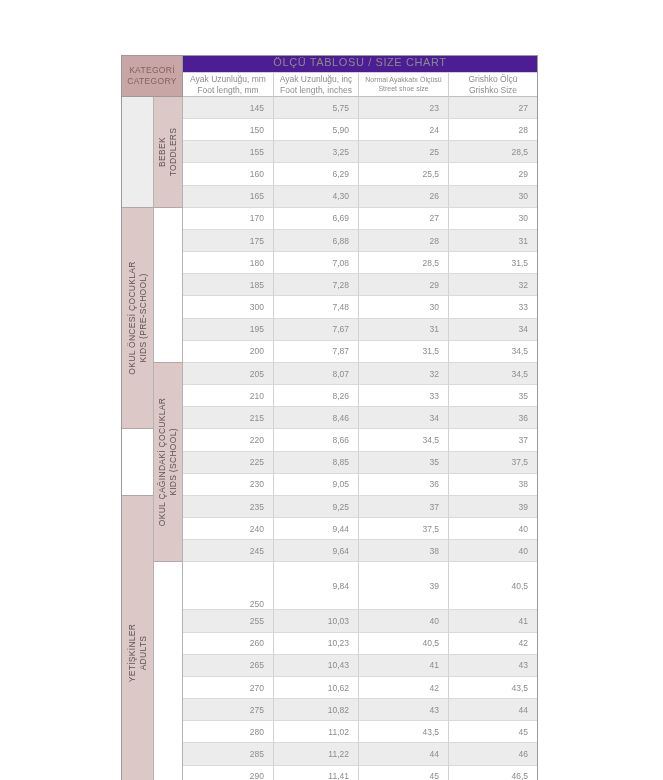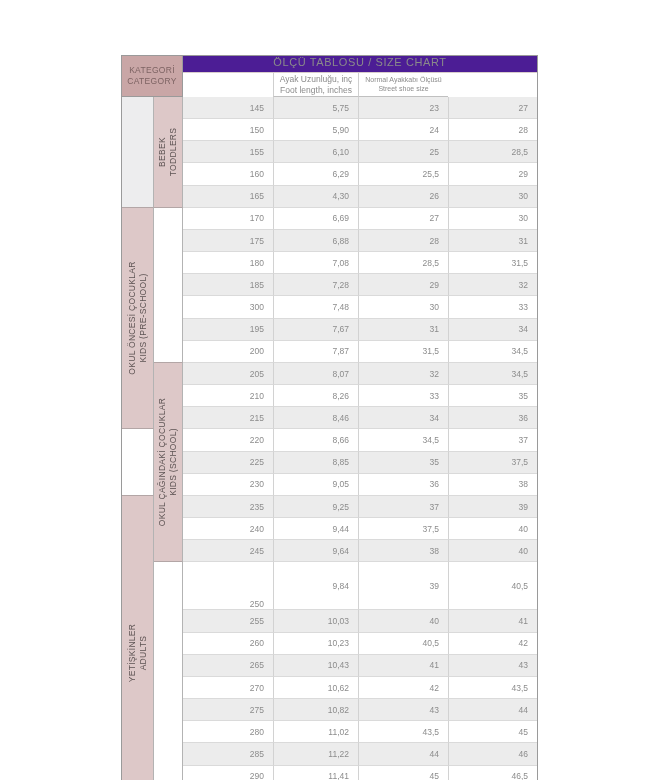--- a/index.html
+++ b/index.html
@@ -122,27 +122,35 @@
 
     <div class="cell kategori-cell">
       <span>KATEGORİ</span>
       <span>CATEGORY</span>
     </div>
 
     <div class="cell title-cell">
       <span>ÖLÇÜ TABLOSU / SIZE CHART</span>
     </div>
 
+    <div class="cell col-header first" style="grid-column:3/4;">
+      <span>Ayak Uzunluğu, mm</span>
+      <span>Foot length, mm</span>
+    </div>
     <div class="cell col-header" style="grid-column:4/5;">
       <span>Ayak Uzunluğu, inç</span>
       <span>Foot length, inches</span>
     </div>
     <div class="cell col-header small" style="grid-column:5/6;">
       <span>Normal Ayakkabı Ölçüsü</span>
       <span>Street shoe size</span>
+    </div>
+    <div class="cell col-header" style="grid-column:6/7;">
+      <span>Grishko Ölçü</span>
+      <span>Grishko Size</span>
     </div>
 
   <div class="cell group-cell col1 gray" style="grid-area: 3 / 1 / 8 / 2;"></div>
       <div class="cell group-cell col1 pink" style="grid-area: 8 / 1 / 18 / 2;">
         <div class="vlabel">
           <div>OKUL ÖNCESİ ÇOCUKLAR</div>
           <div>KIDS (PRE-SCHOOL)</div>
         </div>
       </div>
       <div class="cell group-cell col1 white" style="grid-area: 18 / 1 / 21 / 2;"></div>
@@ -168,21 +176,21 @@
       <div class="cell group-cell col2 white last" style="grid-area: 24 / 2 / 34 / 3;"></div>
       <div class="cell data-cell striped first-col" style="grid-area: 3 / 3 / 4 / 4;">145</div>
       <div class="cell data-cell striped" style="grid-area: 3 / 4 / 4 / 5;">5,75</div>
       <div class="cell data-cell striped" style="grid-area: 3 / 5 / 4 / 6; padding-left: 27px;">23</div>
       <div class="cell data-cell striped" style="grid-area: 3 / 6 / 4 / 7;">27</div>
       <div class="cell data-cell plain first-col" style="grid-area: 4 / 3 / 5 / 4;">150</div>
       <div class="cell data-cell plain" style="grid-area: 4 / 4 / 5 / 5;">5,90</div>
       <div class="cell data-cell plain" style="grid-area: 4 / 5 / 5 / 6;">24</div>
       <div class="cell data-cell plain" style="grid-area: 4 / 6 / 5 / 7;">28</div>
       <div class="cell data-cell striped first-col" style="grid-area: 5 / 3 / 6 / 4;">155</div>
-      <div class="cell data-cell striped" style="grid-area: 5 / 4 / 6 / 5;">6,10</div>
+      <div class="cell data-cell striped" style="grid-area: 5 / 4 / 6 / 5;">3,25</div>
       <div class="cell data-cell striped" style="grid-area: 5 / 5 / 6 / 6;">25</div>
       <div class="cell data-cell striped" style="grid-area: 5 / 6 / 6 / 7;">28,5</div>
       <div class="cell data-cell plain first-col" style="grid-area: 6 / 3 / 7 / 4;">160</div>
       <div class="cell data-cell plain" style="grid-area: 6 / 4 / 7 / 5;">6,29</div>
       <div class="cell data-cell plain" style="grid-area: 6 / 5 / 7 / 6;">25,5</div>
       <div class="cell data-cell plain" style="grid-area: 6 / 6 / 7 / 7;">29</div>
       <div class="cell data-cell striped first-col" style="grid-area: 7 / 3 / 8 / 4;">165</div>
       <div class="cell data-cell striped" style="grid-area: 7 / 4 / 8 / 5;">4,30</div>
       <div class="cell data-cell striped" style="grid-area: 7 / 5 / 8 / 6;">26</div>
       <div class="cell data-cell striped" style="grid-area: 7 / 6 / 8 / 7;">30</div>

